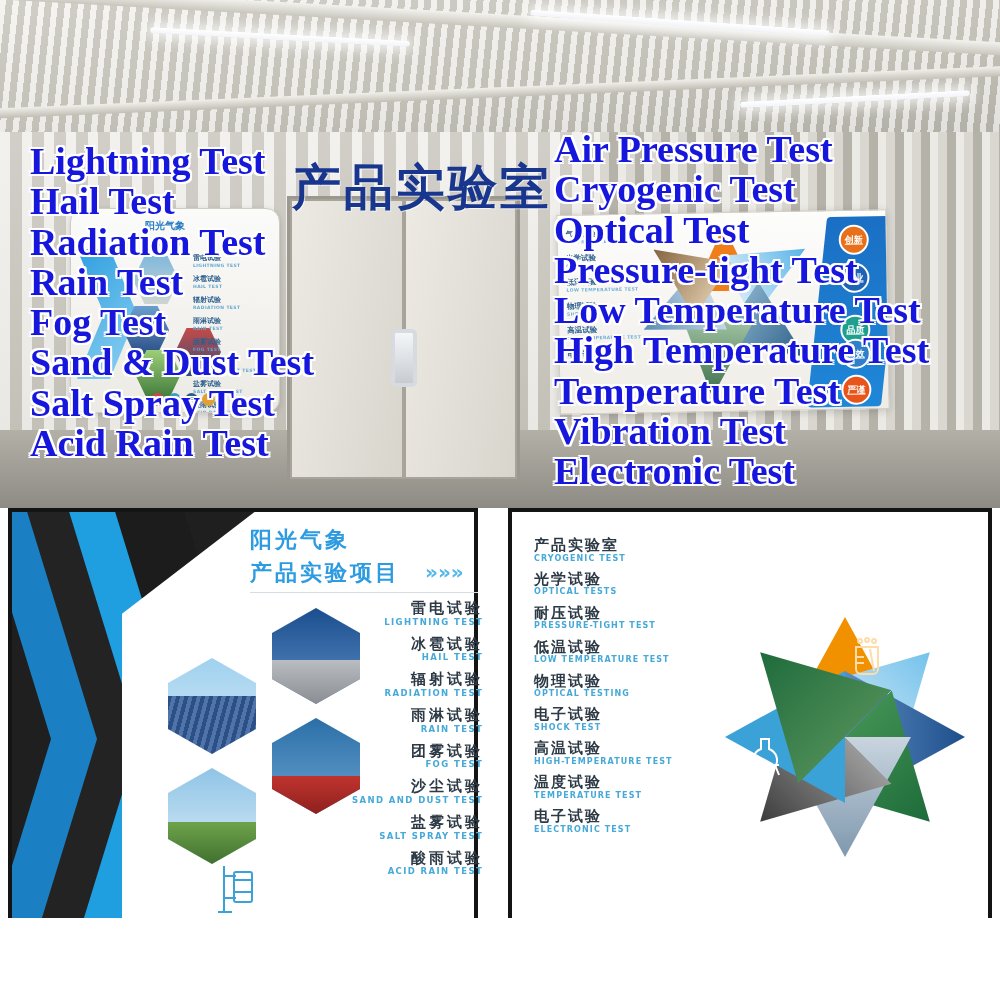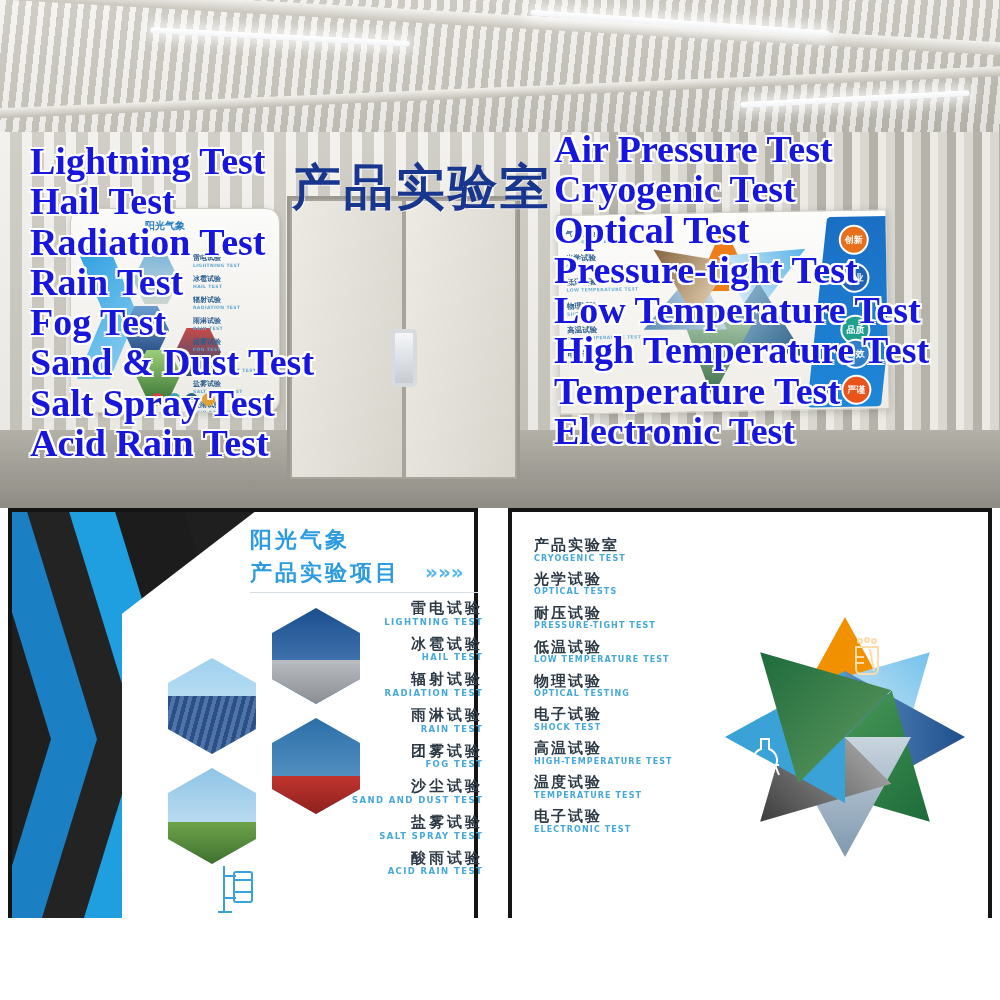--- a/index.html
+++ b/index.html
@@ -67,21 +67,21 @@
     box-shadow:0 2px 8px rgba(0,0,0,.18); transform:rotate(-1deg); }
   .poster-r .labels { position:absolute; left:8px; top:14px; }
   .poster-r .labels div { font-size:7.5px; color:#2b5f8e; font-weight:700; margin-bottom:9px;
     font-family:"DejaVu Sans",sans-serif; white-space:nowrap; }
   .poster-r .labels div span { display:block; font-size:4.5px; color:#6fb0d6; letter-spacing:.4px; }
   .pet { position:absolute; clip-path:polygon(50% 0,100% 100%,0 100%); }
   .banner-r { position:absolute; left:258px; top:6px; width:74px; height:190px;
     background:linear-gradient(#1a6fc4,#1f87d8); transform:skewX(-7deg); border-radius:4px; }
   .badge-r { position:absolute; left:50%; transform:translateX(-50%); width:30px; height:30px;
     border-radius:50%; color:#fff; font-size:9px; font-weight:700; display:flex; align-items:center;
-    justify-content:center; font-family:"DejaVu Sans",sans-serif; border:2px solid #fff; }
+    justify-content:center; font-family:"DejaVu Sans",sans-serif; border:2px solid #fff;text-decoration:underline; }
 
   
   .ttl { position:absolute; left:0; top:36px; width:1000px; text-align:center;
     font-family:"Liberation Serif", serif; font-weight:700; font-size:70px; line-height:1;
     color:#1616dd; letter-spacing:-1px;
     text-shadow:2px 0 0 #fff,-2px 0 0 #fff,0 2px 0 #fff,0 -2px 0 #fff,
                 2px 2px 0 #fff,-2px -2px 0 #fff,2px -2px 0 #fff,-2px 2px 0 #fff,
                 3px 3px 0 #fff,-3px 3px 0 #fff,3px -3px 0 #fff,-3px -3px 0 #fff; }
   .ov-col { position:absolute; font-family:"Liberation Serif", serif; font-weight:700;
     color:#1616dd; line-height:1.06; }
@@ -233,20 +233,21 @@
       <div>Acid Rain Test</div>
     </div>
   <div class="ov-col ov-right">
       <div>Air Pressure Test</div>
       <div>Cryogenic Test</div>
       <div>Optical Test</div>
       <div>Pressure-tight Test</div>
       <div>Low Temperature Test</div>
       <div>High Temperature Test</div>
       <div>Temperature Test</div>
+      <div>Vibration Test</div>
       <div>Electronic Test</div>
     </div>
 
   <div class="pan pan-l">
     <div class="chevwrap">
       <div class="chv" style="left:-42px;background:#1b7fc4;"></div>
       <div class="chv" style="left:4px;background:#232323;"></div>
       <div class="chv" style="left:46px;background:#1f9ee0;"></div>
       <div class="chv" style="left:92px;background:#1c1c1c;"></div>
     </div>

